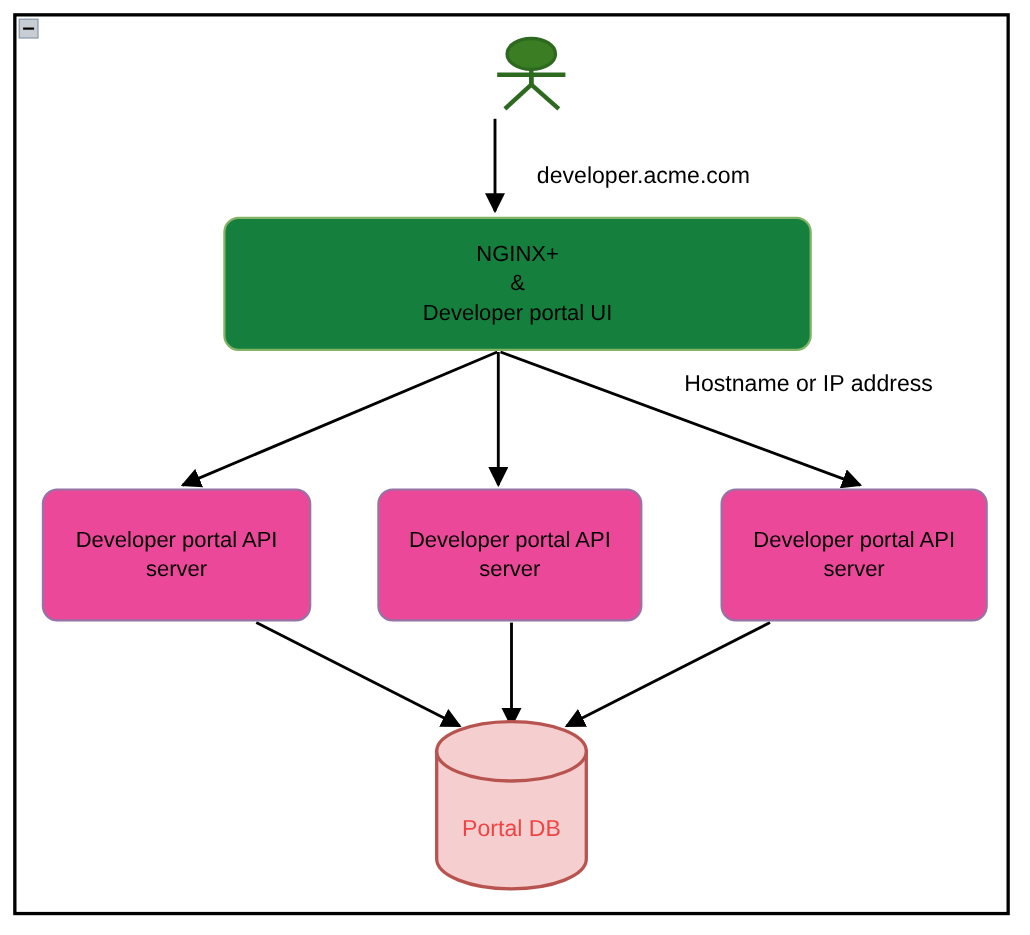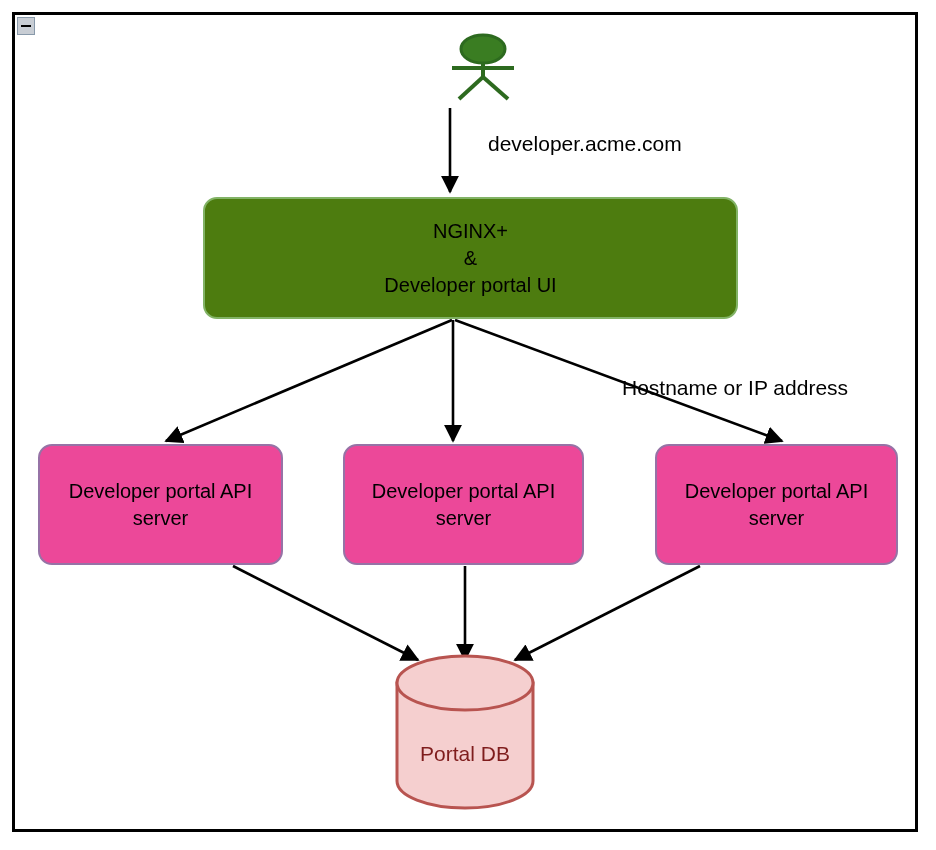--- a/index.html
+++ b/index.html
@@ -68,21 +68,21 @@
     display: flex;
     align-items: center;
     justify-content: center;
     text-align: center;
     color: #000000;
     font-size: 20px;
     line-height: 1.35;
     z-index: 20;
   }
   .node-green {
-    background: #4d7c0f;
+    background: #15803d;
     border: 2px solid #82b366;
     border-radius: 14px;
   }
   .node-purple {
     background: #ec4899;
     border: 2px solid #9673a6;
     border-radius: 14px;
   }
   .node .label {
     padding: 0 10px;
@@ -99,21 +99,21 @@
   }
 
   
   #db-label {
     position: absolute;
     left: 393px;
     top: 742px;
     width: 144px;
     text-align: center;
     font-size: 21px;
-    color: #7f1d1d;
+    color: #ef4444;
     z-index: 26;
   }
 </style>
 </head>
 <body>
 
 <div id="canvas">
 
   <div id="diagram-frame"></div>
 
@@ -170,17 +170,17 @@
   <div class="node node-purple" style="left:343px; top:444px; width:241px; height:121px;">
     <span class="label">Developer portal API server</span>
   </div>
 
   <div class="node node-purple" style="left:655px; top:444px; width:243px; height:121px;">
     <span class="label">Developer portal API server</span>
   </div>
 
   <div id="db-label">Portal DB</div>
 
-  <div class="edge-label" style="left:488px; top:132px;">developer.acme.com</div>
+  <div class="edge-label" style="left:488px; top:148px;">developer.acme.com</div>
 
-  <div class="edge-label" style="left:622px; top:337px;margin-top:39px;">Hostname or IP address</div>
+  <div class="edge-label" style="left:622px; top:337px;">Hostname or IP address</div>
 
 </div>
 
 </body></html>

